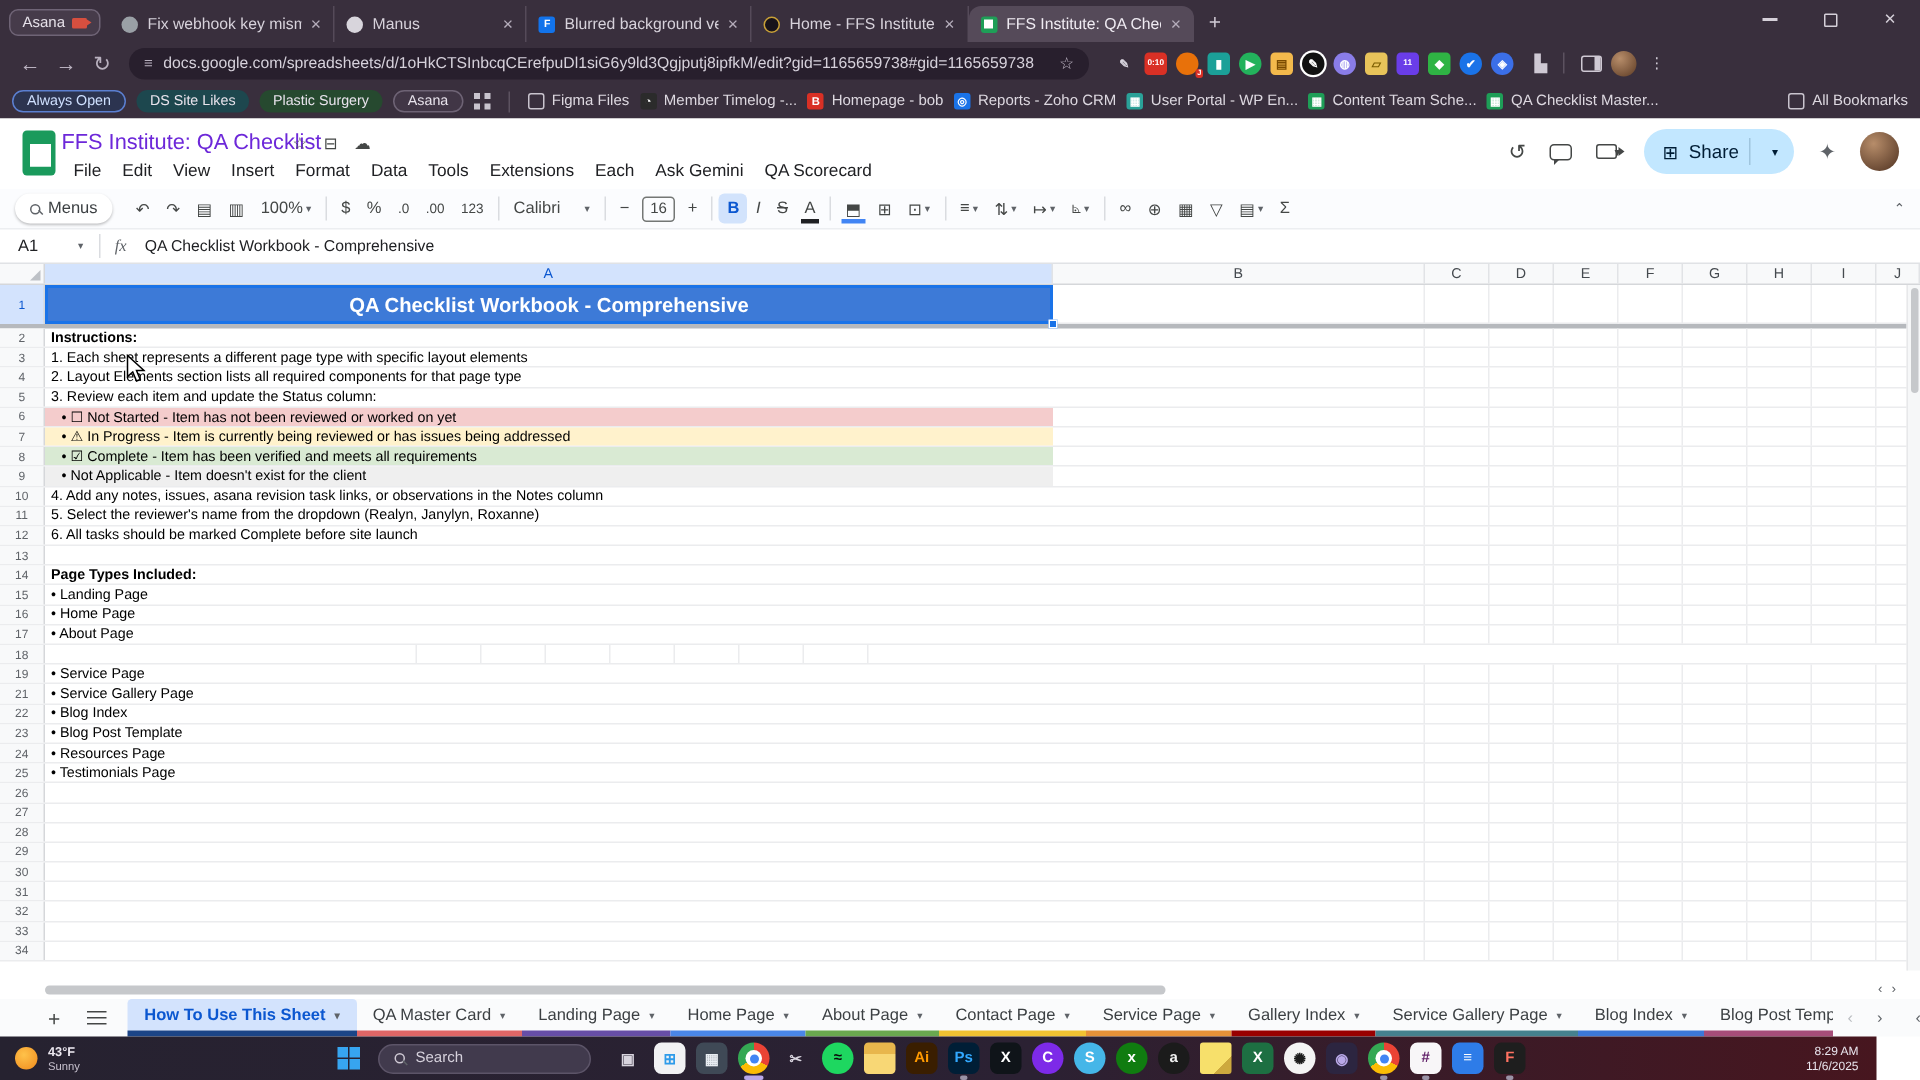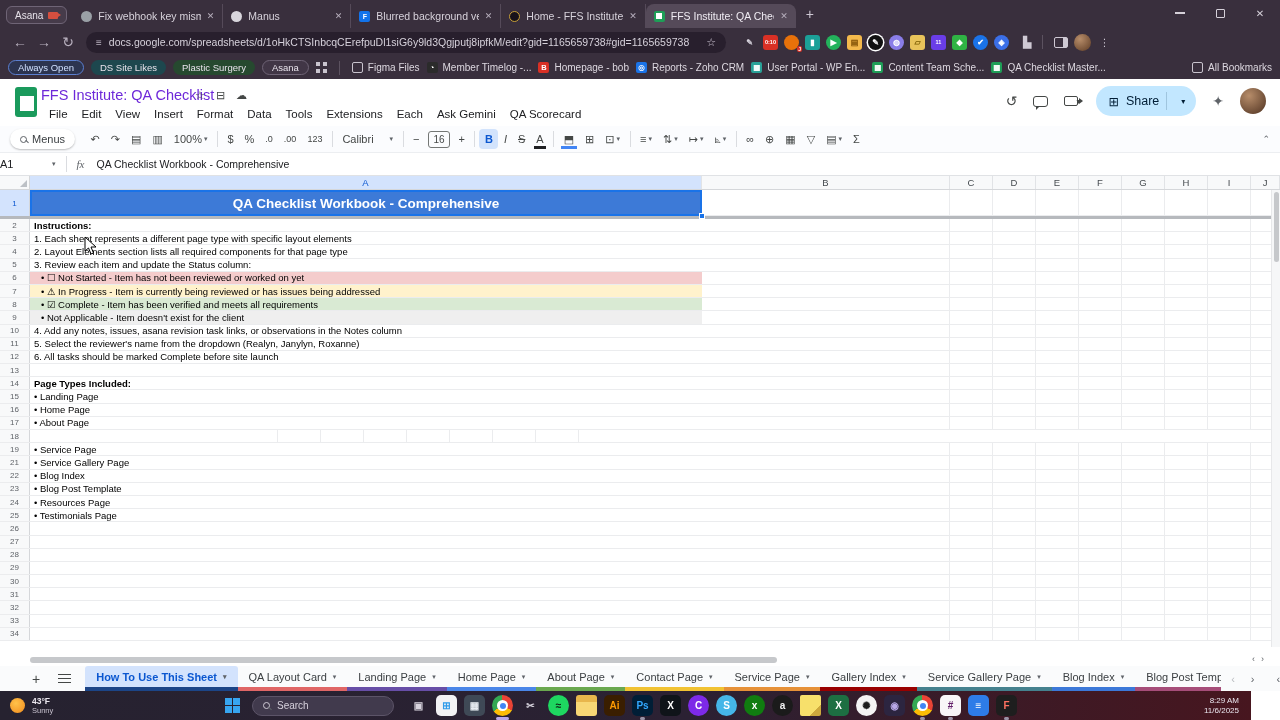--- a/index.html
+++ b/index.html
@@ -97,21 +97,21 @@
   .tdiv { width:1px; height:16px; background:#dadce0; margin:0 4px; }
   .tbtn.hl { background:#d2e3fc; color:#0b57d0; font-weight:bold; }
   .szbox { width:22px; height:17px; border:1px solid #747775; border-radius:3px; display:flex; align-items:center; justify-content:center; font-size:10px; margin:0 3px; }
   .ubar { position:relative; }
   .ubar::after { content:""; position:absolute; left:3px; right:3px; bottom:0px; height:3px; }
   .ubar.dark::after { background:#202124; }
   .ubar.blue::after { background:#4285f4; }
   .collapse { margin-left:auto; font-size:9px; color:#5f6368; }
 
   .fbar { position:absolute; top:73px; left:0; width:1280px; height:24px; border-top:1px solid #eceef1; border-bottom:1px solid #e0e2e5; display:flex; align-items:center; font-size:11px; color:#202124; }
-  .fbar .cellref { width:52px; }
+  .fbar .cellref { width:52px; padding-left:12px; }
   .fbar .crt { font-size:7px; color:#5f6368; margin-right:10px; }
   .fbar .fdiv { width:1px; height:16px; background:#dadce0; margin-right:10px; }
   .fbar .fx { font-style:italic; font-family:"Liberation Serif",serif; color:#5f6368; margin-right:12px; font-size:11px; }
   .fbar .fval { font-size:10.5px; }
 
   
   .grid { position:absolute; top:97px; left:0; width:1280px; }
   .chrow { display:flex; height:14px; background:#f8f9fa; border-bottom:1px solid #d5d7da; }
   .chrow .corner { width:30px; border-right:1px solid #d5d7da; position:relative; }
   .chrow .corner::after{ content:""; position:absolute; right:2px; bottom:2px; border-left:7px solid transparent; border-bottom:7px solid #bdc1c6; }
@@ -972,21 +972,21 @@
     </div>
     <div class="stab active">
         <div class="lbl">
           <span>How To Use This Sheet</span>
           <span class="crt">▾</span>
         </div>
         <div class="stripe" style="background-color: rgb(28, 69, 135);"></div>
       </div>
       <div class="stab">
         <div class="lbl">
-          <span>QA Layout Card</span>
+          <span>QA Master Card</span>
           <span class="crt">▾</span>
         </div>
         <div class="stripe" style="background-color: rgb(224, 102, 102);"></div>
       </div>
       <div class="stab">
         <div class="lbl">
           <span>Landing Page</span>
           <span class="crt">▾</span>
         </div>
         <div class="stripe" style="background-color: rgb(103, 78, 167);"></div>

